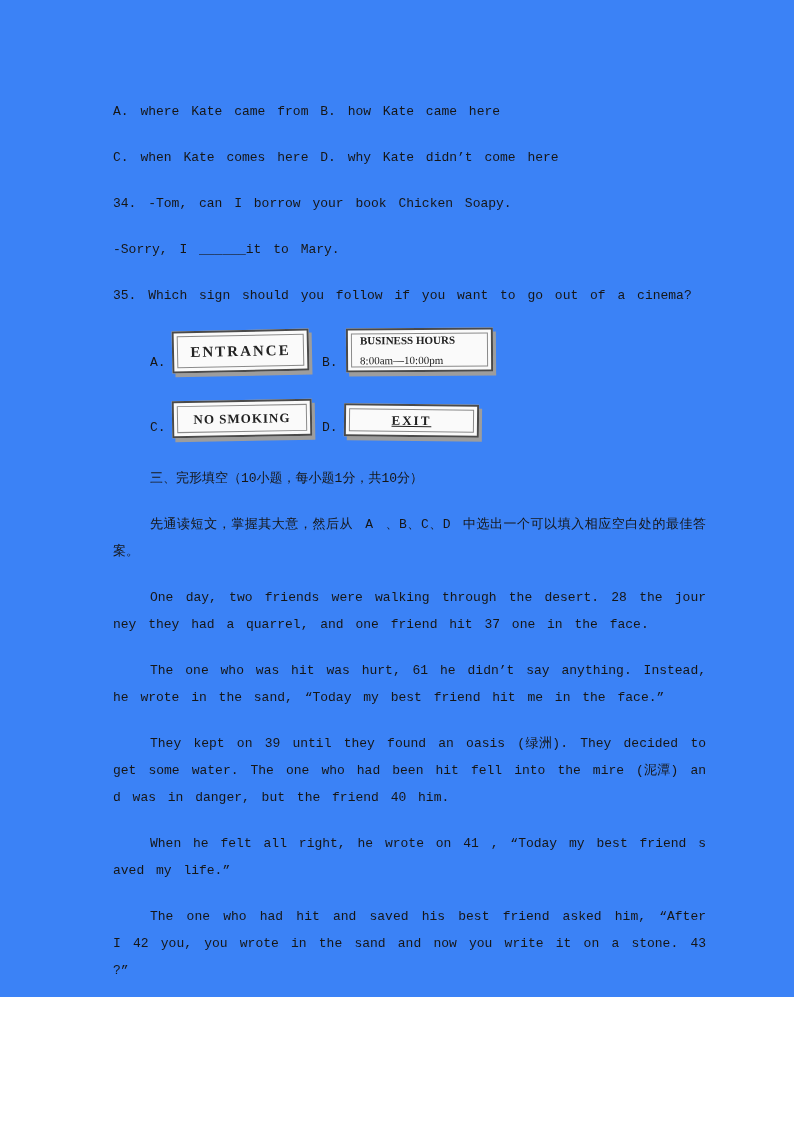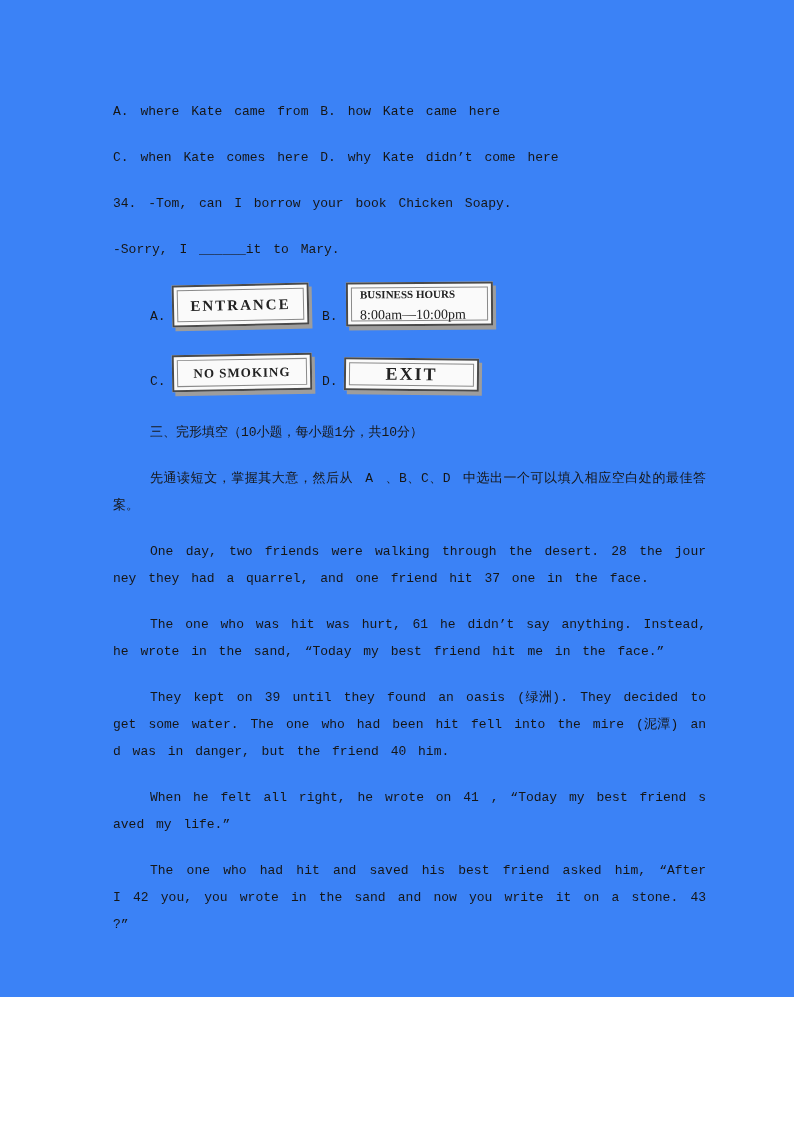--- a/index.html
+++ b/index.html
@@ -57,39 +57,40 @@
     display: flex;
     flex-direction: column;
     justify-content: center;
     align-items: center;
   }
   .sign-a { width: 137px; height: 42px; transform: rotate(-1.2deg); }
   .sign-a .sign-text { font-weight: bold; font-size: 15px; letter-spacing: 2px; }
   .sign-b { width: 147px; height: 44px; transform: rotate(-0.4deg); margin-left: 2px; }
   .sign-b .sign-inner { align-items: flex-start; padding-left: 8px; }
   .sign-b .sign-line1 { font-weight: bold; font-size: 11px; line-height: 14px; }
-  .sign-b .sign-line2 { font-size: 14px; line-height: 13px; margin-top: 7px; }
+  .sign-b .sign-line2 { font-size: 11px; line-height: 13px; margin-top: 7px; }
   .sign-c { width: 140px; height: 37px; transform: rotate(-1deg); }
   .sign-c .sign-text { font-weight: bold; font-size: 13px; letter-spacing: 1px; }
   .sign-d { width: 135px; height: 33px; transform: rotate(0.6deg); }
-  .sign-d .sign-text { font-weight: bold; font-size: 18px; letter-spacing: 2px; }
+  .sign-d .sign-text { font-weight: bold; font-size: 13px; letter-spacing: 2px; text-decoration: underline; }
   .group-b { margin-left: 13px; }
   .group-d { margin-left: 10px; }
 </style>
 </head>
 <body>
 
 <div class="page">
 
   <p class="para">A. where Kate came from B. how Kate came here</p>
   <p class="para">C. when Kate comes here D. why Kate didn’t come here</p>
 
   <p class="para">34. -Tom, can I borrow your book Chicken Soapy.</p>
   <p class="para">-Sorry, I ______it to Mary.</p>
 
+  <p class="para">35. Which sign should you follow if you want to go out of a cinema?</p>
 
   <div class="sign-row">
     <div class="sign-group group-a">
       <span class="opt-label">A.</span>
       <div class="sign sign-a">
         <div class="sign-inner">
           <span class="sign-text">ENTRANCE</span>
         </div>
       </div>
     </div>

